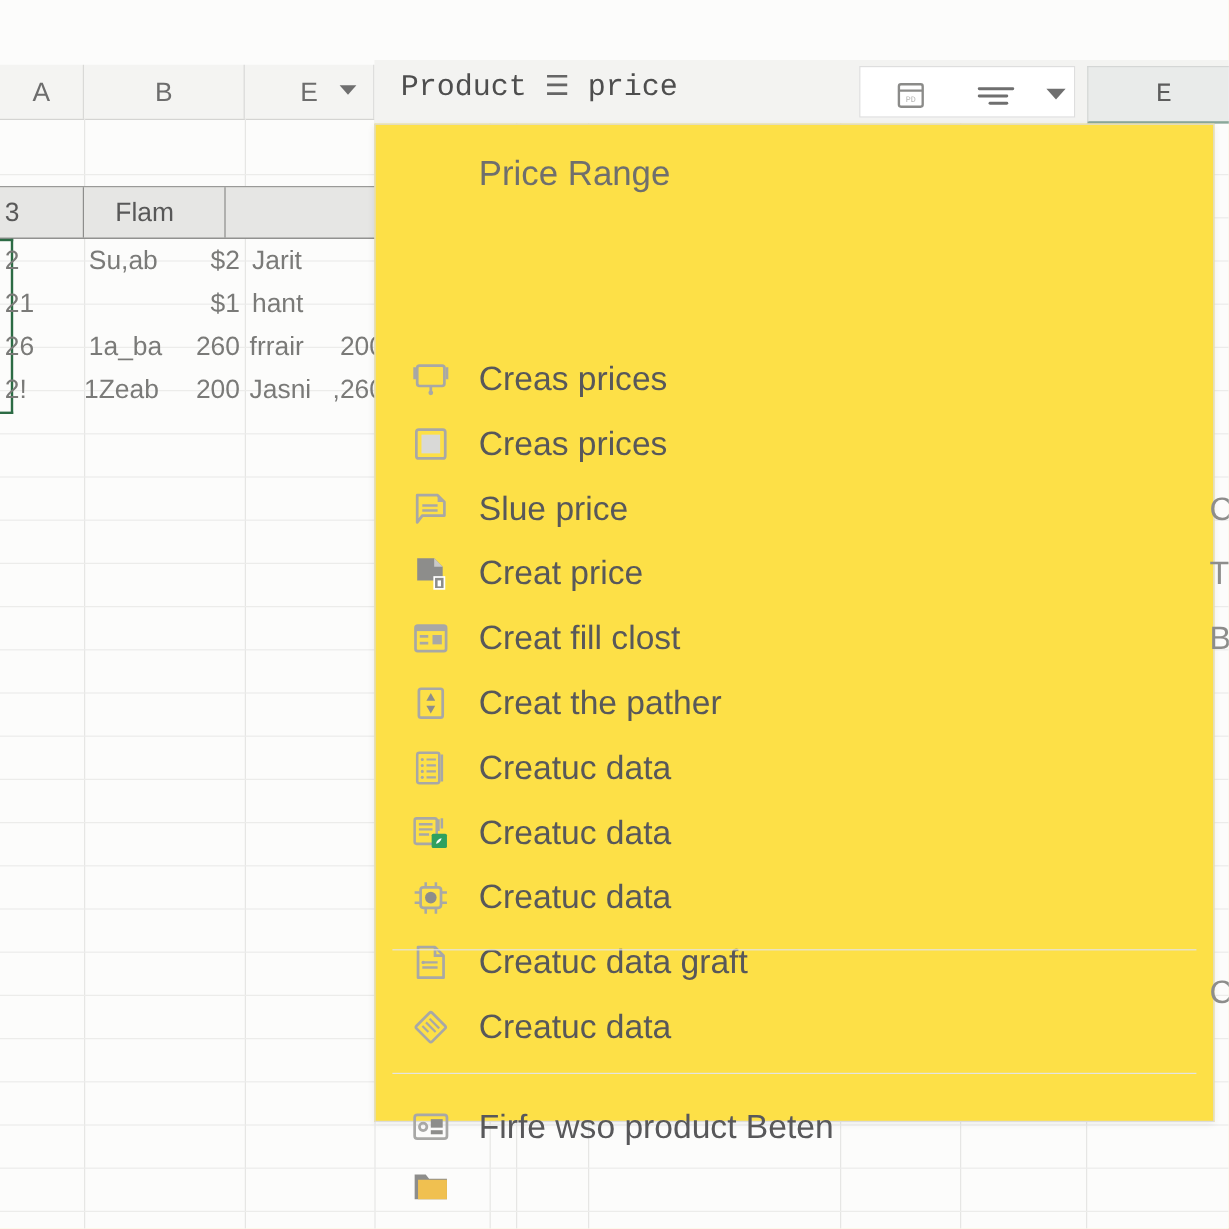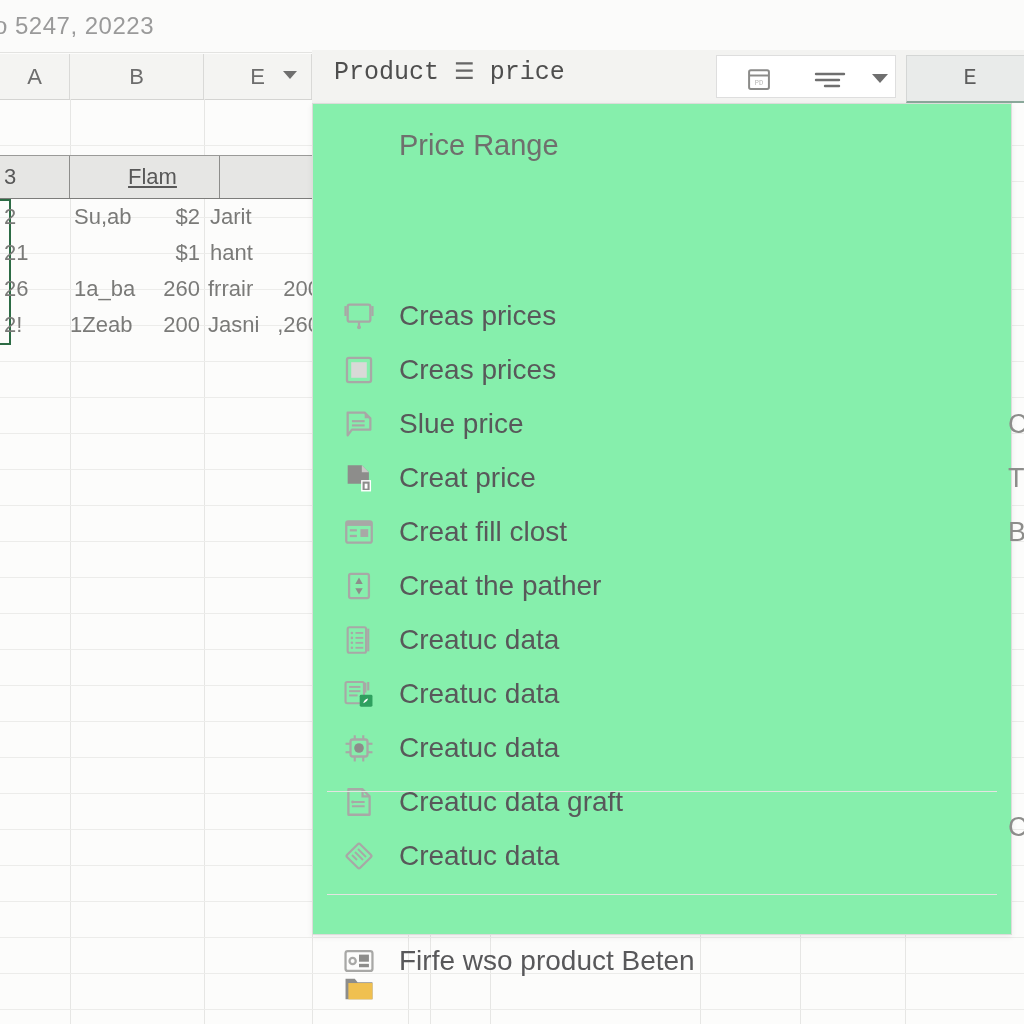--- a/index.html
+++ b/index.html
@@ -104,21 +104,21 @@
   .tb-tab{
     position:absolute;left:594px;top:5px;width:128px;height:48px;
     background:#e9ebea;border:1px solid #d4d6d5;border-bottom:2px solid #8aa89a;
     box-sizing:border-box;display:flex;align-items:center;justify-content:center;
     font-size:22px;color:#5d5d5d;
   }
 
   
   .menu{
     position:absolute;left:312px;top:103px;width:700px;height:832px;
-    background:#86efac;
+    background:#fde047;
     border:1px solid #dcdcda;
     box-shadow:0 2px 6px rgba(0,0,0,.07);
     box-sizing:border-box;
   }
   .menu-header{
     position:absolute;left:86px;top:25px;
     font-size:29px;color:#6f6f6d;white-space:nowrap;
   }
   .mitem{
     position:absolute;left:0;width:698px;height:54px;
@@ -141,24 +141,20 @@
     position:absolute;font-size:27px;color:#8d8d8b;white-space:nowrap;
   }
 </style>
 </head>
 <body>
 
 <div id="root">
 
   <div class="sheet">
 
-    <div class="titlebar">
-      <div class="txt">o 5247, 20223</div>
-      <div class="rule"></div>
-    </div>
 
     <div class="colhead" id="colhead">
         <div class="cell" style="left: 0px; width: 70px;">
           <span>A</span>
         </div>
         <div class="cell" style="left: 70px; width: 134px;">
           <span>B</span>
         </div>
         <div class="cell" style="left: 204px; width: 108px;">
           <span>E</span>
@@ -200,21 +196,21 @@
         <div class="hline" style="top: 802px;"></div>
         <div class="hline" style="top: 838px;"></div>
         <div class="hline" style="top: 874px;"></div>
         <div class="hline" style="top: 910px;"></div>
       </div>
 
     <div class="datahead" id="datahead">
         <div class="dh" style="left: 0px; width: 70px; justify-content: flex-start; padding-left: 4px;">
           <span>3</span>
         </div>
-        <div class="dh" style="left: 86px; width: 134px; text-decoration: underline;">
+        <div class="dh" style="left: 54px; width: 134px;">
           <span>Flam</span>
         </div>
       </div>
     <div class="selblock"></div>
     <div id="datarows">
         <div class="cellrow" style="top: 199px;">
           <div class="c" style="left: 4px; width: 60px;">2</div>
           <div class="c" style="left: 74px; width: 110px;">Su,ab</div>
           <div class="c r" style="left: 130px; width: 70px;">$2</div>
           <div class="c" style="left: 210px; width: 100px;">Jarit</div>
@@ -408,21 +404,21 @@
               <g transform="rotate(45 12 12)">
                 <rect x="5.5" y="5.5" width="13" height="13" rx="1.2" fill="none" stroke="#a8a8a6" stroke-width="1.6"></rect>
                 <line x1="8" y1="9" x2="16" y2="9" stroke="#a8a8a6" stroke-width="1.3"></line>
                 <line x1="8" y1="12" x2="16" y2="12" stroke="#a8a8a6" stroke-width="1.3"></line>
                 <line x1="8" y1="15" x2="13" y2="15" stroke="#a8a8a6" stroke-width="1.3"></line>
               </g>
             </svg>
           </span>
           <span class="lbl">Creatuc data</span>
         </div>
-        <div class="mitem" style="top: 830px;">
+        <div class="mitem" style="top: 808px;">
           <span class="ic">
             <svg width="34" height="34" viewBox="0 0 24 24">
               <rect x="2.5" y="5" width="19" height="14" rx="1.6" fill="none" stroke="#a8a8a6" stroke-width="1.6"></rect>
               <circle cx="7.5" cy="12" r="2.2" fill="none" stroke="#a8a8a6" stroke-width="1.6"></circle>
               <rect x="12" y="7.5" width="7" height="5" fill="#8d8d8b"></rect>
               <rect x="12" y="14" width="7" height="2.4" fill="#8d8d8b"></rect>
             </svg>
           </span>
           <span class="lbl">Firfe wso product Beten</span>
         </div>

